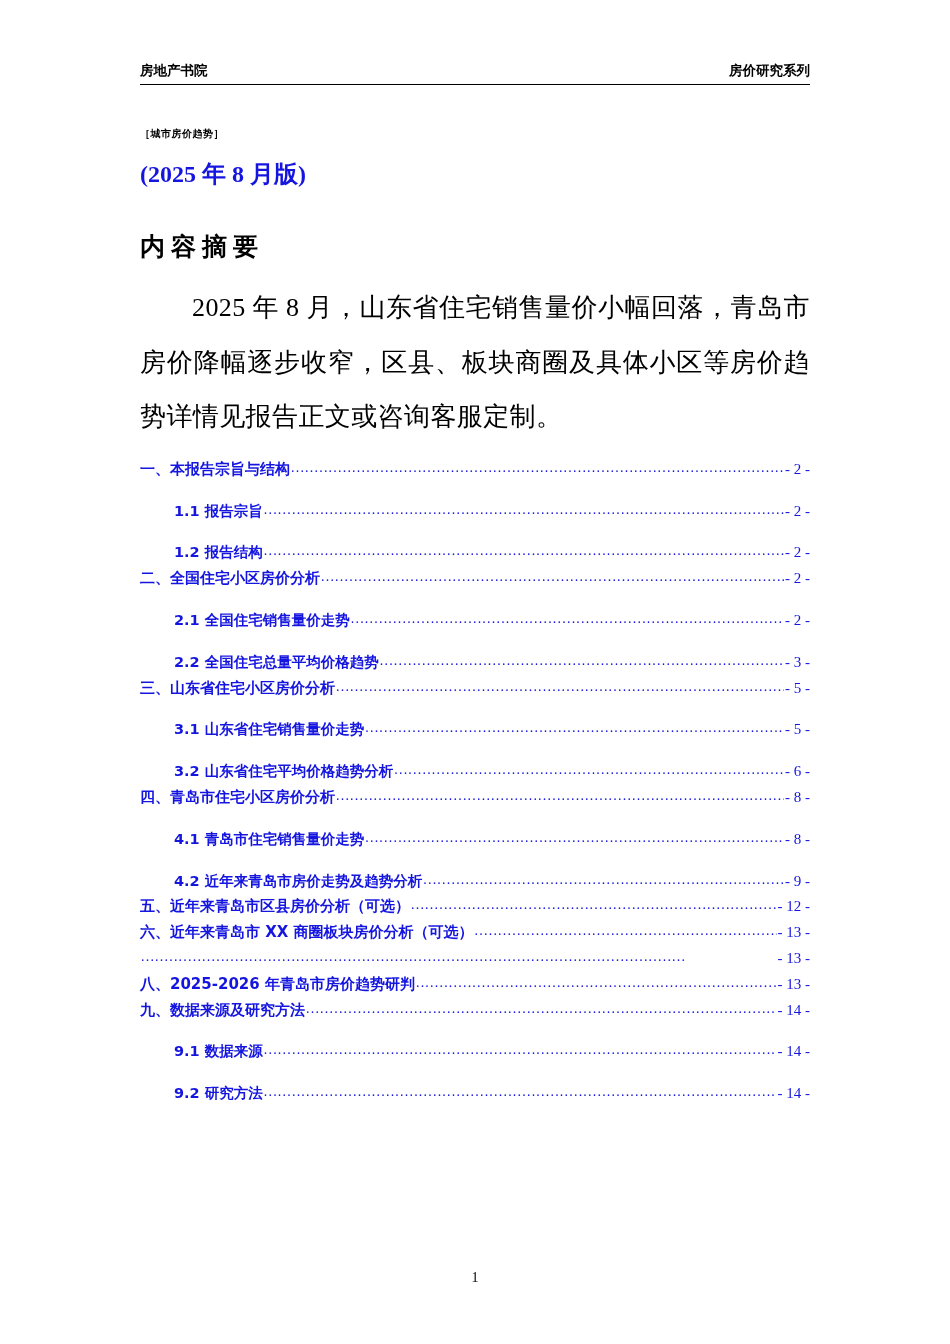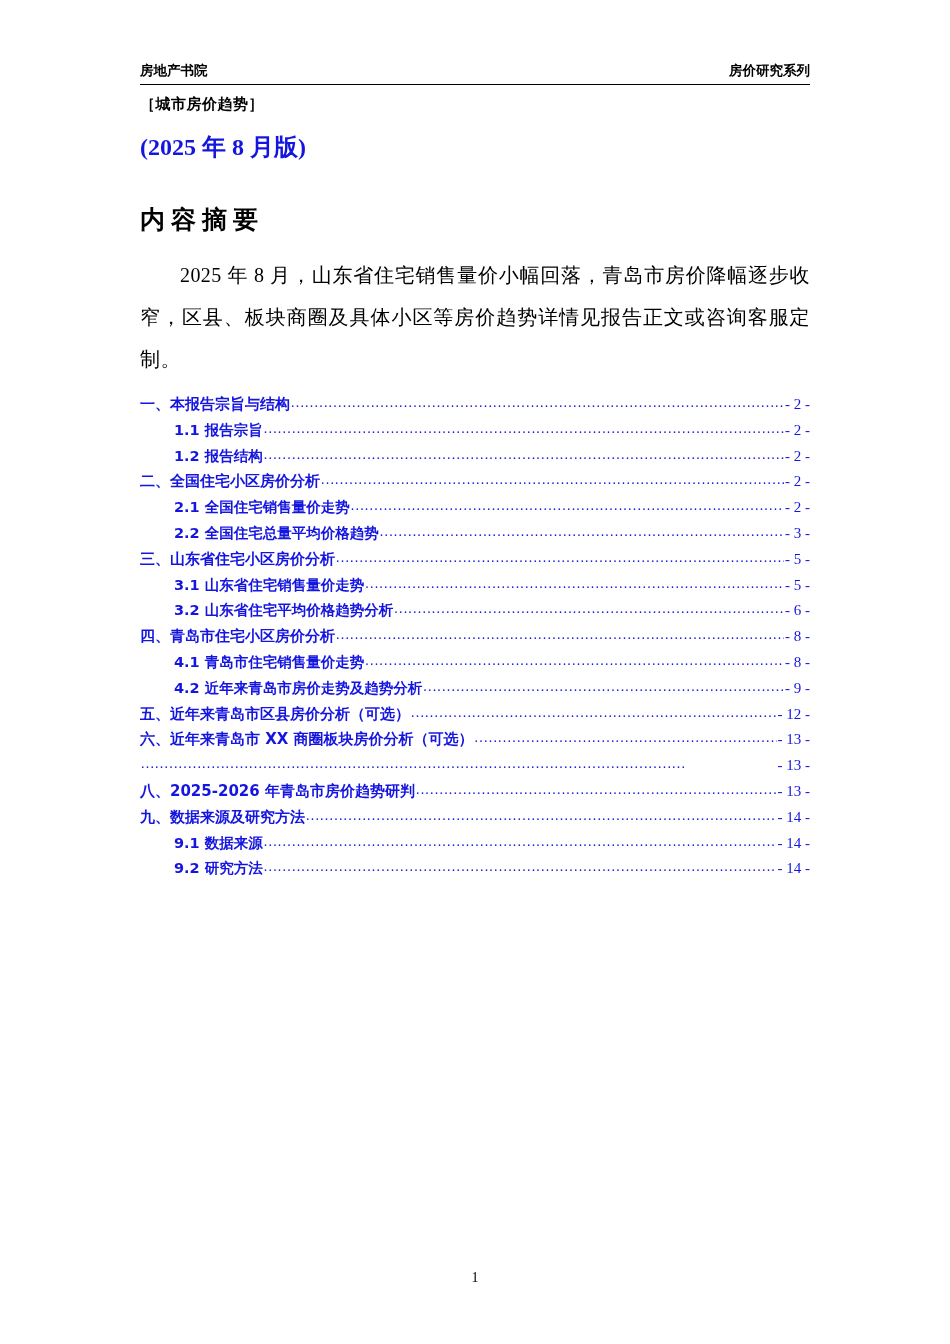--- a/index.html
+++ b/index.html
@@ -35,23 +35,23 @@
     color: #000;
     padding-bottom: 4px;
     border-bottom: 1.2px solid #000;
     gap: 27px;
   }
   .header .hdr-left { letter-spacing: 0px; }
   .header .hdr-right { letter-spacing: 0px; }
 
   
   .doc-tag {
-    margin-top: 10px;
-    font-family: "DejaVu Sans", "Liberation Sans", sans-serif;
-    font-size: 15px;
+    margin-top: 42px;
+    font-family: "DejaVu Sans", "Liberation Sans", sans-serif;
+    font-size: 10px;
     font-weight: bold;
     letter-spacing: 0.5px;
   }
 
   
   .main-title {
     margin-top: 55px;
     text-align: center;
     color: #1515e0;
     font-family: "DejaVu Sans", "Liberation Sans", sans-serif;
@@ -69,21 +69,21 @@
   .section-title {
     margin-top: 40px;
     text-align: left;
     font-family: "DejaVu Sans", "Liberation Sans", sans-serif;
     font-weight: bold;
     font-size: 25px;
     letter-spacing: 6px;
   }
   .abstract {
     margin-top: 18px;
-    font-size: 20px;
+    font-size: 26px;
     line-height: 2.1;
     text-align: justify;
     text-indent: 2em;
     letter-spacing: 0.4px;
   }
   .toc-title {
     margin-top: 48px;
     text-align: center;
     font-family: "DejaVu Sans", "Liberation Sans", sans-serif;
     font-weight: bold;
@@ -107,20 +107,21 @@
     font-family: "DejaVu Sans", "Liberation Sans", sans-serif;
     font-weight: bold;
     font-size: 15px;
     padding-left: 0px;
   }
   .toc-row.lvl2 {
     font-family: "DejaVu Sans", "Liberation Sans", sans-serif;
     font-weight: bold;
     font-size: 14.5px;
     padding-left: 34px;
+    margin-top: 16px;
   }
   .toc-label { flex: 0 0 auto; }
   .toc-dots {
     flex: 1 1 auto;
     overflow: hidden;
     margin: 0 1px;
     font-size: 14px;
     letter-spacing: 1.2px;
     font-family: "Liberation Serif", "DejaVu Serif", serif;
     font-weight: normal;

